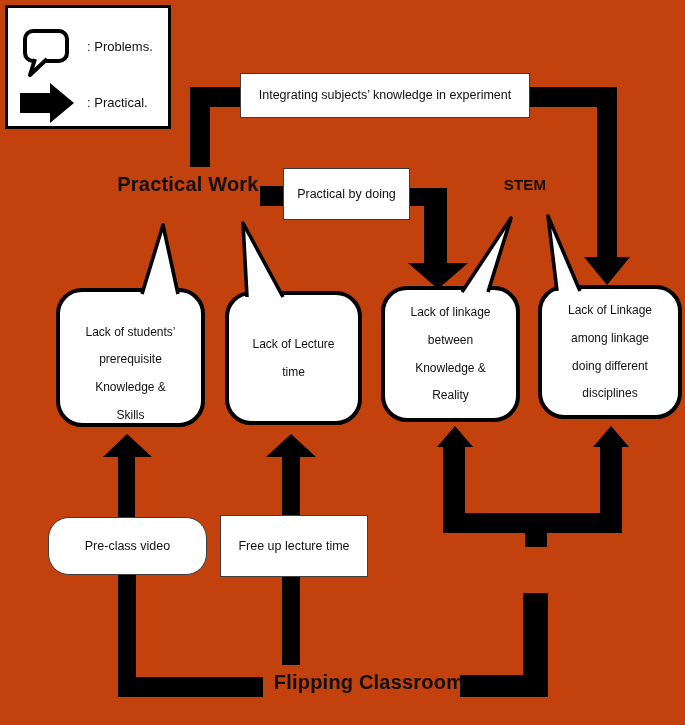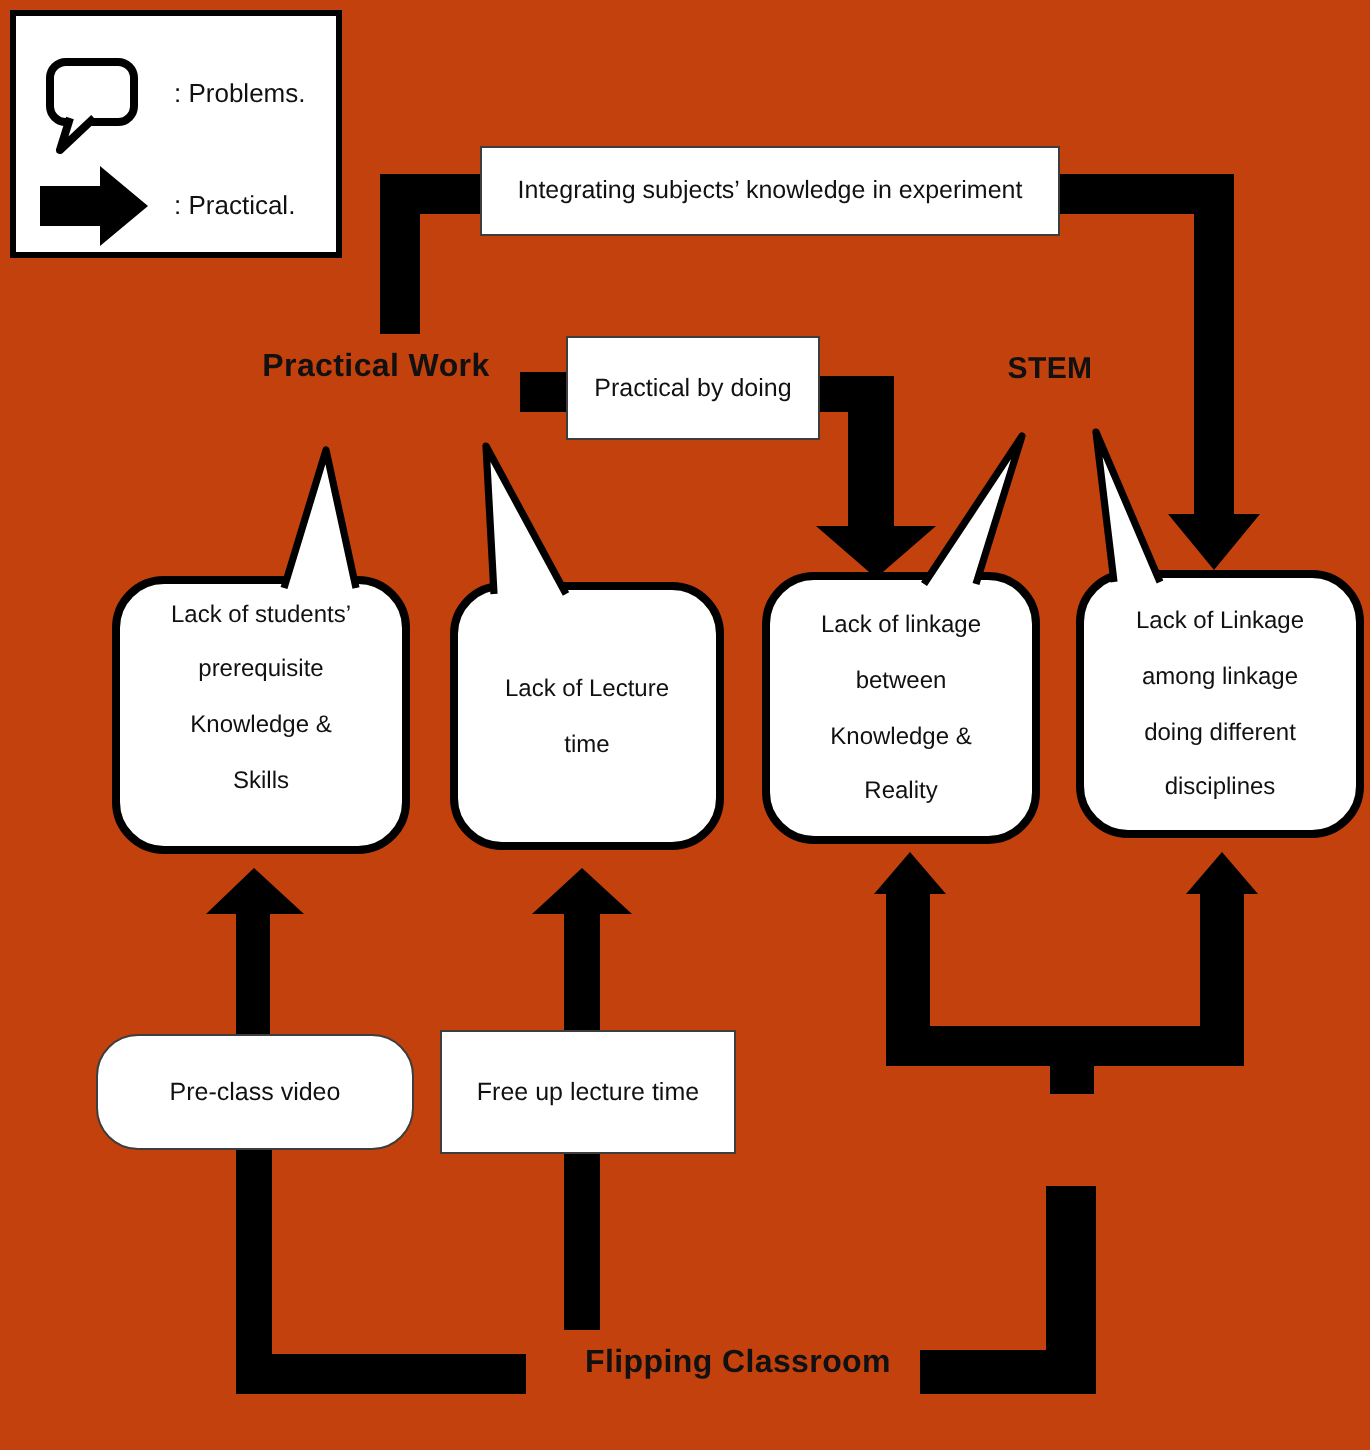--- a/index.html
+++ b/index.html
@@ -9,21 +9,21 @@
   }
   .stage svg.wires{position:absolute;left:0;top:0;}
   .abs{position:absolute;box-sizing:border-box;}
   .node-box{
     background:#ffffff;border:1.6px solid #3d3d3d;
     display:flex;align-items:center;justify-content:center;
     font-size:12.5px;text-align:center;line-height:1.15;
   }
   .big-label{
     display:flex;align-items:center;justify-content:center;
-    font-size:16px;font-weight:600;letter-spacing:.2px;white-space:nowrap;
+    font-size:20px;font-weight:600;letter-spacing:.2px;white-space:nowrap;
   }
   .bubble-text{
     display:flex;flex-direction:column;align-items:center;justify-content:center;
     gap:15px;font-size:12px;text-align:center;line-height:1.05;
   }
   .legend-box{
     border:3px solid #000;background:#fff;
   }
   .legend-text{font-size:13px;white-space:nowrap;}
 </style>
@@ -87,21 +87,21 @@
 
   <div class="abs node-box" style="left:220px;top:515px;width:148px;height:62px;">Free up lecture time</div>
 
 
   <div class="abs big-label" style="left:108px;top:171px;width:160px;height:26px;">Practical Work</div>
 
   <div class="abs big-label" style="left:475px;top:171px;width:100px;height:26px;font-size:15px;">STEM</div>
 
   <div class="abs big-label" style="left:284px;top:669px;width:170px;height:26px;">Flipping Classroom</div>
 
-  <div class="abs bubble-text" style="left:60px;top:283px;width:141px;height:131px;">
+  <div class="abs bubble-text" style="left:60px;top:308px;width:141px;height:131px;">
     <div>Lack of students’</div>
     <div>prerequisite</div>
     <div>Knowledge &amp;</div>
     <div>Skills</div>
   </div>
 
   <div class="abs bubble-text" style="left:229px;top:295px;width:129px;height:126px;">
     <div>Lack of Lecture</div>
     <div>time</div>
   </div>

